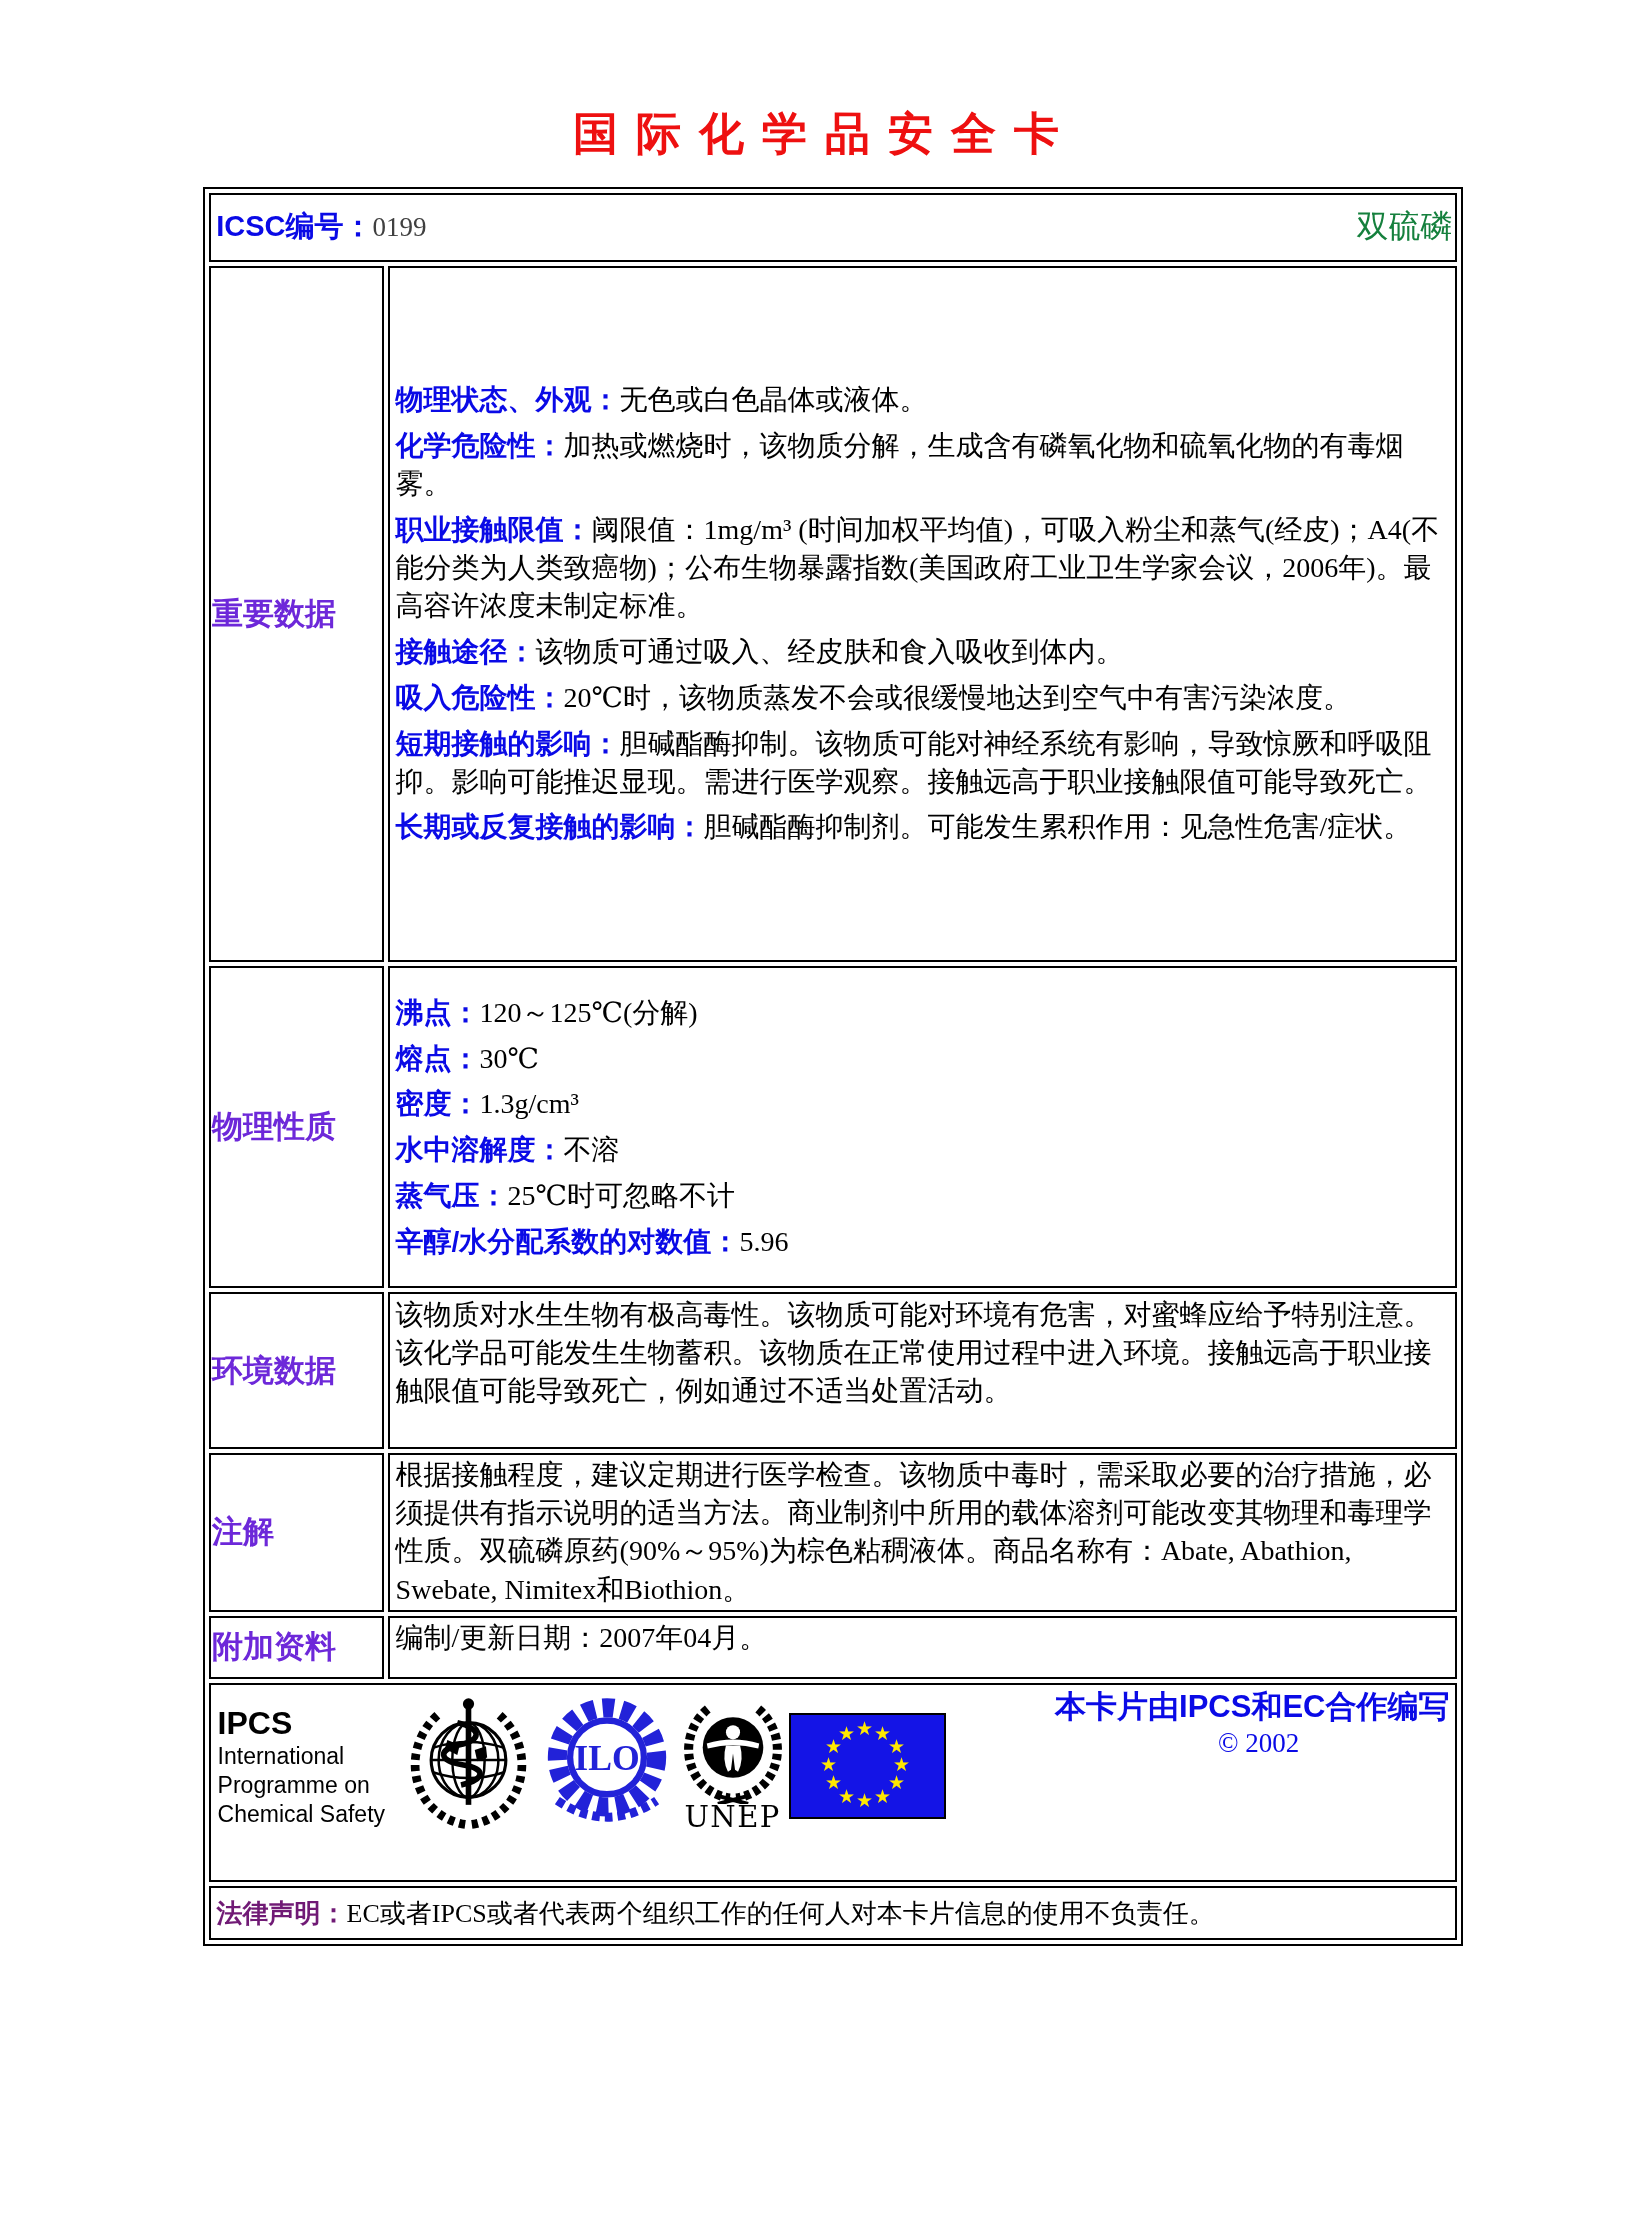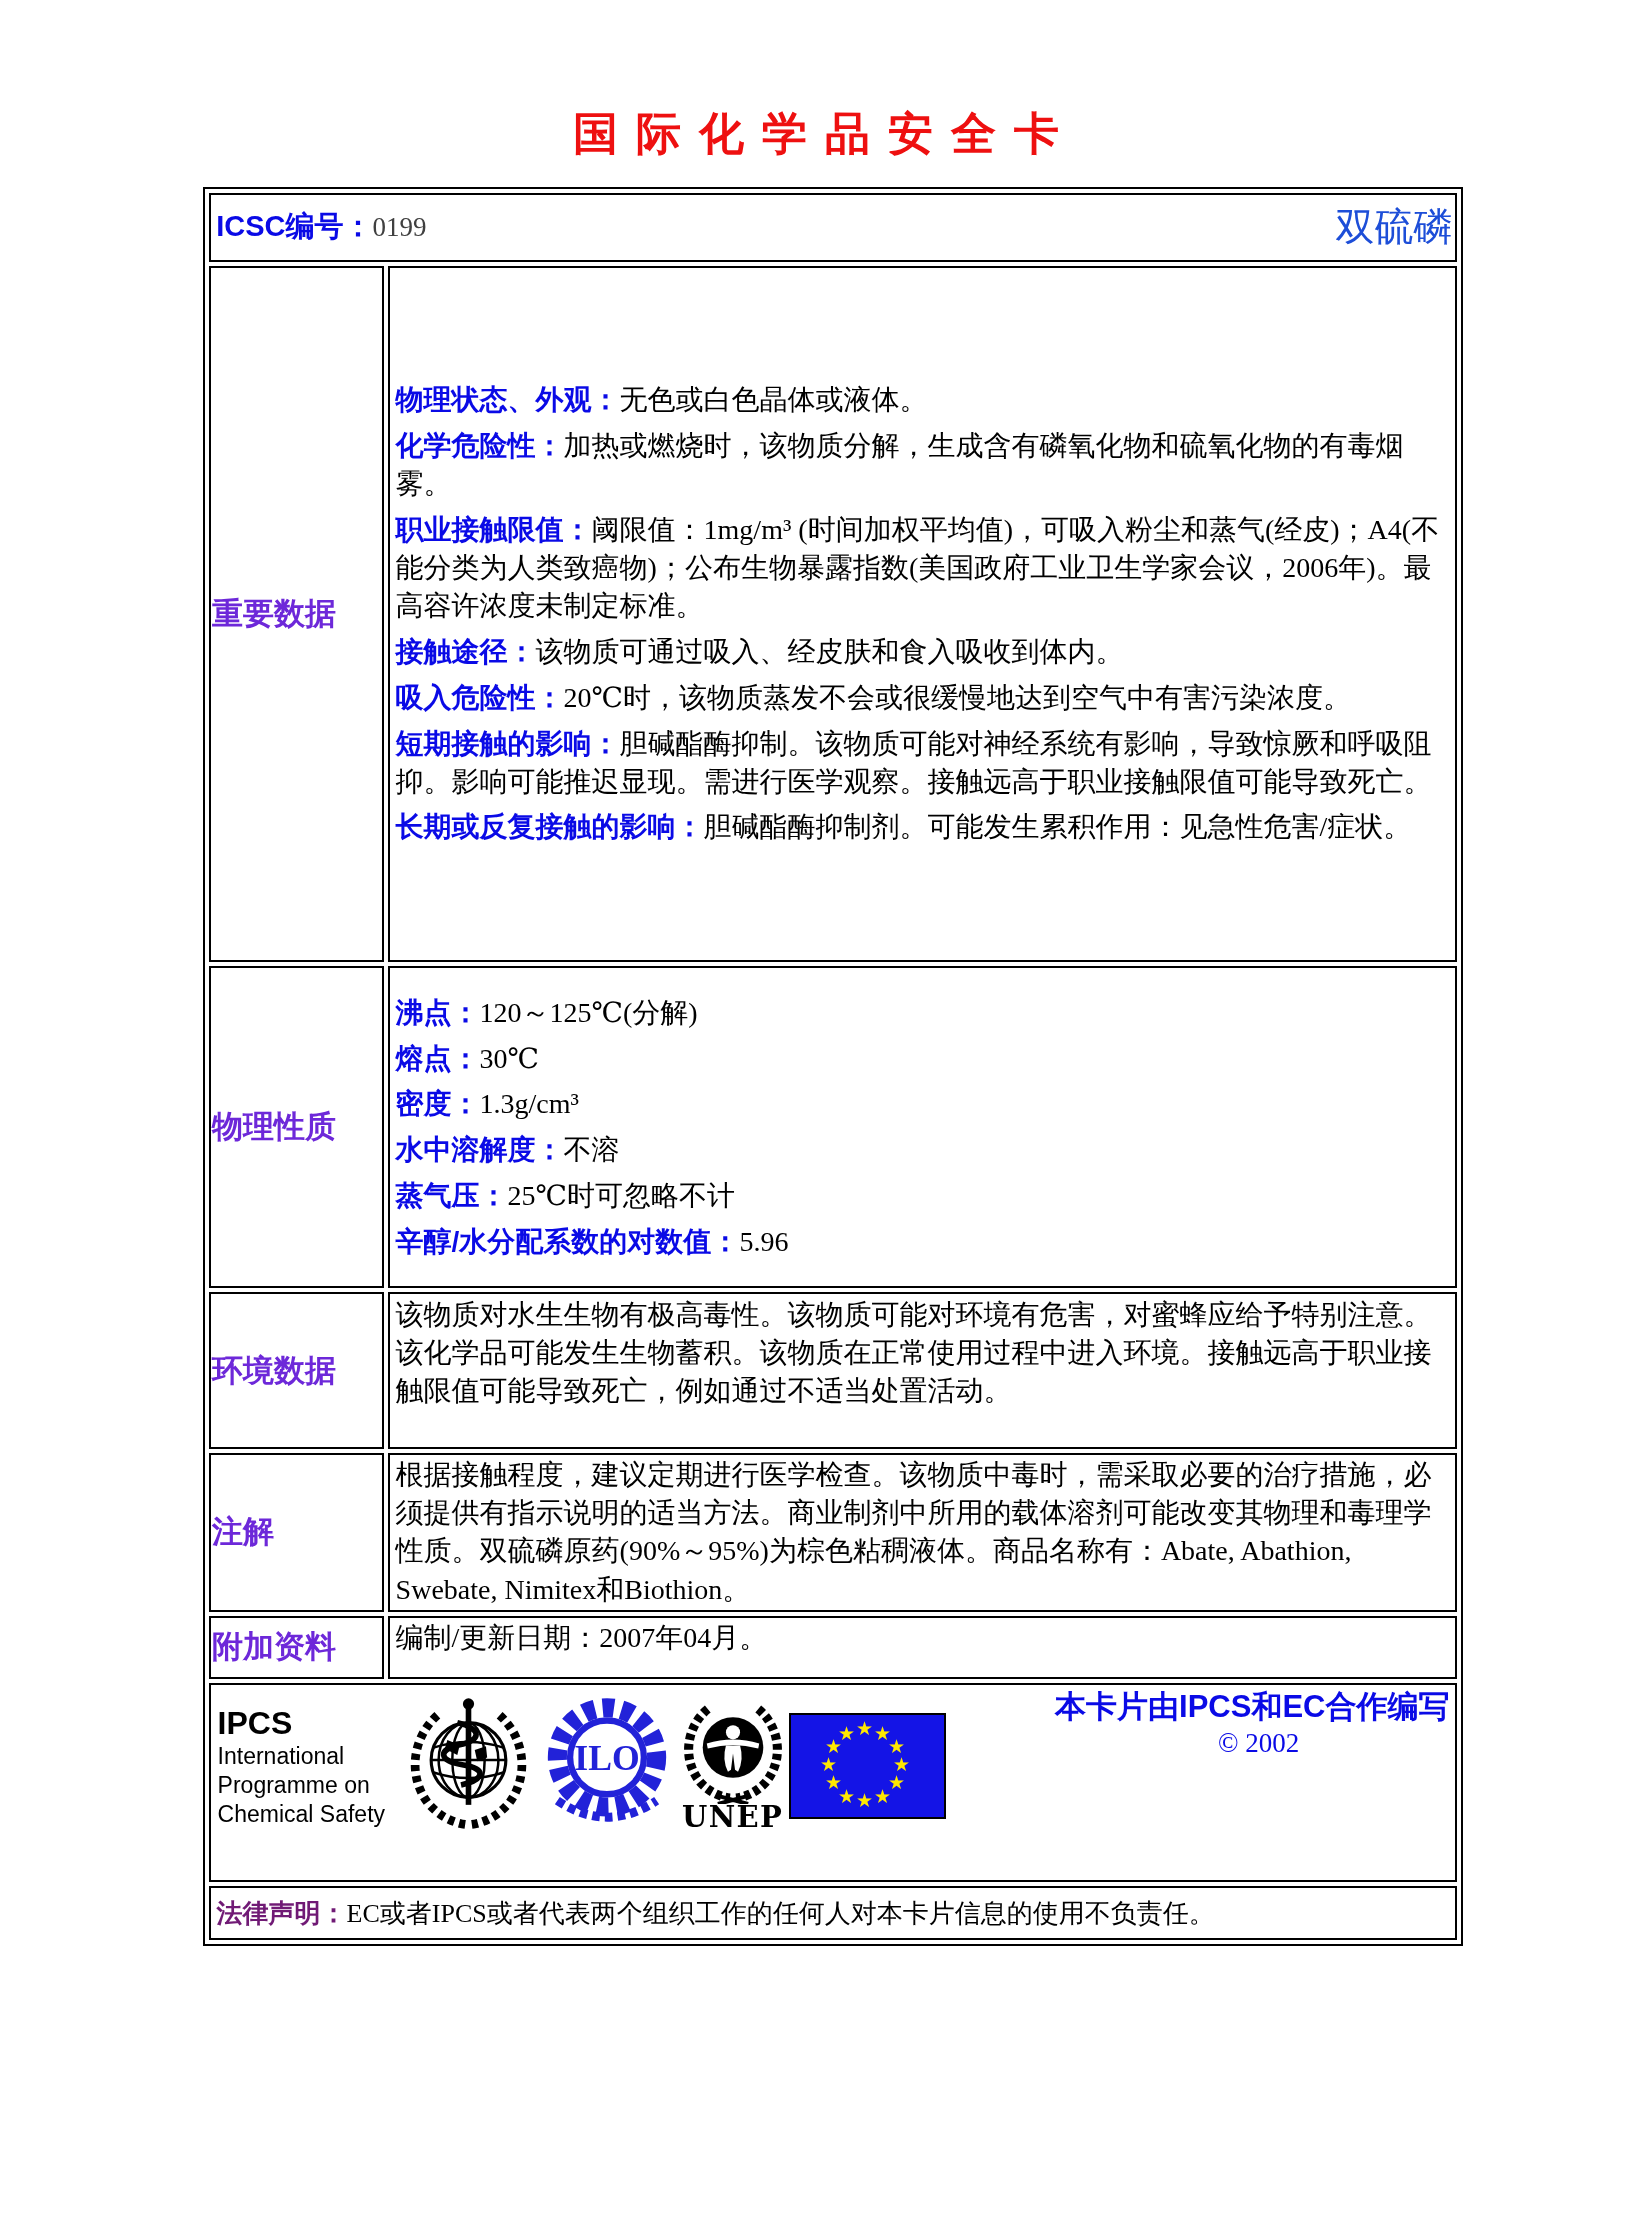--- a/index.html
+++ b/index.html
@@ -49,37 +49,37 @@
     color:#0a0ae6;font-weight:bold;
     font-family:"Liberation Sans","DejaVu Sans",sans-serif;
   }
   
   .hdr-flex{
     display:flex;justify-content:space-between;align-items:center;
     font-size:29px;padding:0 1.4px 0 4.2px;
   }
   .hdr-left .fld{font-size:29px;}
   .hdr-num{font-size:27px;color:#404040;}
-  .chem-name{font-size:39px;color:#1d4ed8;}
+  .chem-name{font-size:32px;color:#15803d;}
   
   .logos-wrap{display:flex;justify-content:space-between;height:193px;}
   .logos-flex{
     display:flex;align-items:center;justify-content:space-between;
     padding:7px 105px 0 5.6px;height:147px;
   }
   .ipcs-block{
     font-family:"Liberation Sans","DejaVu Sans",sans-serif;
     color:#000;width:182px;align-self:flex-start;padding-top:12.6px;
   }
   .ipcs-title{font-size:32px;font-weight:bold;line-height:1.15;}
   .ipcs-line{font-size:23px;line-height:1.25;}
   .logo-box{display:flex;flex-direction:column;align-items:center;}
   .unep-word{
     font-family:"DejaVu Serif","Liberation Serif",serif;
-    font-weight:bold;font-size:29px;letter-spacing:1.4px;margin-top:-4.2px;
+    font-weight:normal;font-size:29px;letter-spacing:1.4px;margin-top:-4.2px;
   }
   .eu-flag{
     position:relative;width:153px;height:102px;
     background:#1414e6;border:2.1px solid #000;align-self:center;
   }
   .eu-star{
     position:absolute;transform:translate(-50%,-50%);
     color:#ffe800;font-size:19px;line-height:1;
     font-family:"DejaVu Sans",sans-serif;
   }

